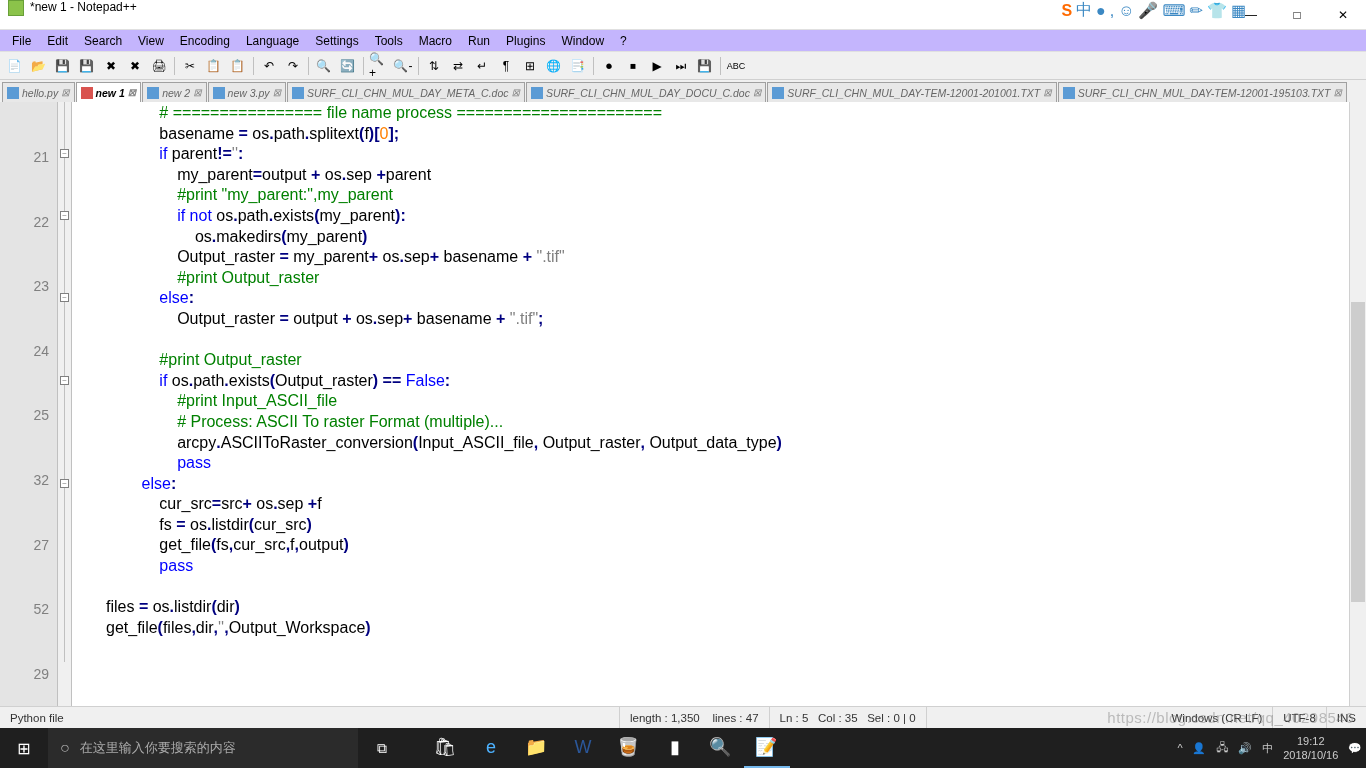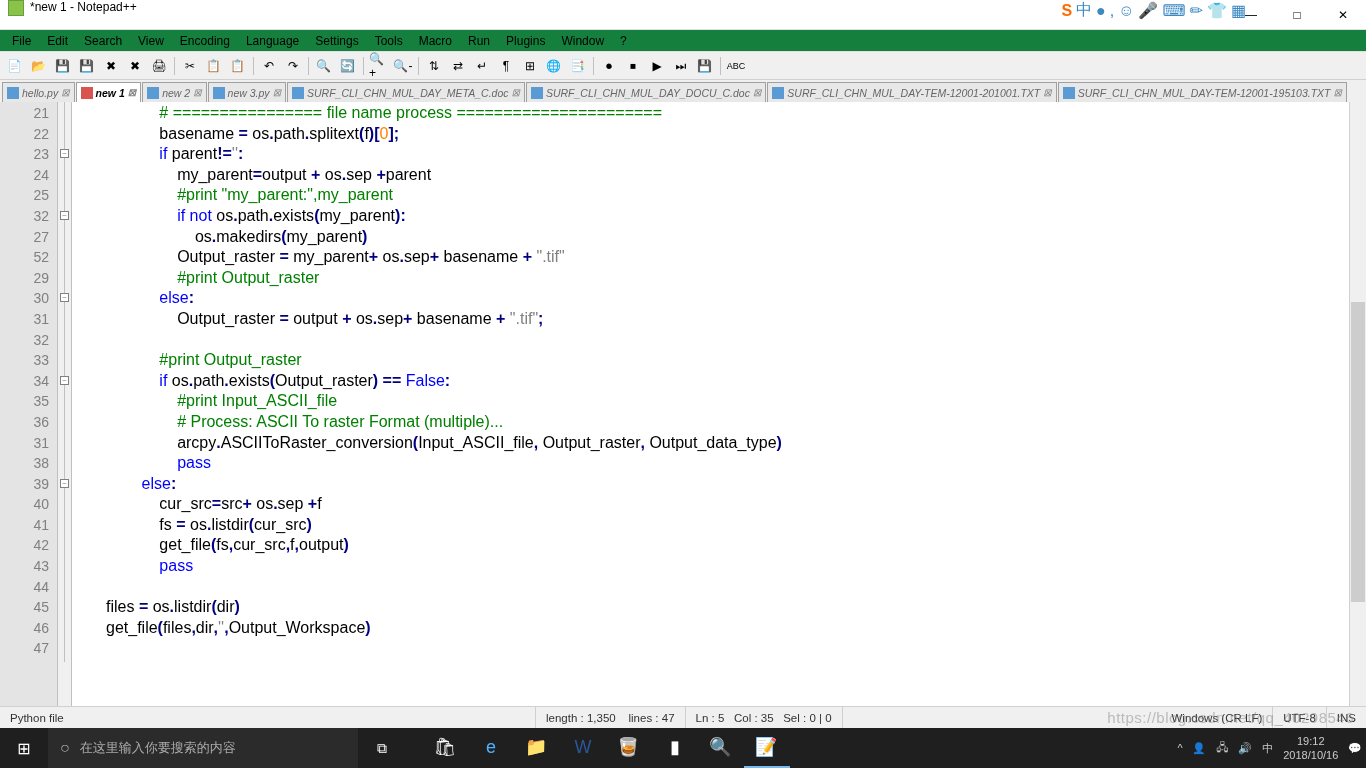--- a/index.html
+++ b/index.html
@@ -4,33 +4,33 @@
 <style>
 * { margin: 0; padding: 0; box-sizing: border-box; font-family: "Segoe UI", Tahoma, sans-serif; }
 body { width: 1366px; height: 768px; background: #f0f0f0; overflow: hidden; display: flex; flex-direction: column; }
 .titlebar { height: 30px; background: #fff; display: flex; padding: 0 8px; border-bottom: 1px solid #e0e0e0; position: relative; }
 .titlebar-icon { width: 16px; height: 16px; background: #8bc34a; border: 1px solid #689f38; margin-right: 6px; }
 .titlebar-text { font-size: 12px; color: #000; }
 .titlebar-right-icons { position: absolute; right: 120px; display: flex; gap: 4px; align-items: center; }
 .titlebar-right-icons span { font-size: 16px; }
 .win-controls { position: absolute; right: 0; display: flex; }
 .win-btn { width: 46px; height: 30px; display: flex; align-items: center; justify-content: center; font-size: 12px; cursor: pointer; }
-.menubar { height: 22px; background: #15803d; display: flex; align-items: center; padding: 0 4px; border-bottom: 1px solid #e0e0e0; }
+.menubar { height: 22px; background: #c4b5fd; display: flex; align-items: center; padding: 0 4px; border-bottom: 1px solid #e0e0e0; }
 .menu-item { padding: 2px 8px; font-size: 12px; cursor: pointer; }
 .toolbar { height: 28px; background: #f0f0f0; display: flex; align-items: center; padding: 2px 4px; gap: 2px; border-bottom: 1px solid #d0d0d0; }
 .tool-btn { width: 22px; height: 22px; display: flex; align-items: center; justify-content: center; cursor: pointer; font-size: 12px; border: 1px solid transparent; }
 .tool-sep { width: 1px; height: 18px; background: #c0c0c0; margin: 0 2px; }
 .tabbar { height: 22px; background: #f0f0f0; display: flex; align-items: flex-end; padding: 0 2px; overflow: hidden; font-style: italic; }
 .tab { height: 20px; background: #e8e8e8; border: 1px solid #a0a0a0; border-bottom: none; padding: 0 4px; display: flex; align-items: center; font-size: 10.5px; color: #666; cursor: pointer; margin-right: 1px; white-space: nowrap; }
 .tab.active { background: #fff; color: #000; font-weight: bold; }
 .tab-icon { width: 12px; height: 12px; background: #5b9bd5; margin-right: 3px; display: inline-block; }
 .tab-close { margin-left: 3px; color: #888; font-size: 10px; }
 .editor-area { flex: 1; display: flex; background: #fff; overflow: hidden; position: relative; }
 .gutter { width: 58px; background: #e4e4e4; border-right: 1px solid #c0c0c0; font-family: "Consolas", monospace; font-size: 14px; color: #808080; text-align: right; padding-top: 1px; }
-.gutter-line { height: 20.6px; padding-right: 8px; line-height: 20.6px; }
+.gutter-line { height: 20.6px; padding-right: 8px; line-height: 20.6px; margin-top: 44px; }
 .fold-col { width: 14px; background: #f0f0f0; border-right: 1px solid #c0c0c0; position: relative; }
 .fold-box { position: absolute; left: 2px; width: 9px; height: 9px; border: 1px solid #808080; background: #fff; font-size: 8px; line-height: 7px; text-align: center; color: #808080; }
 .fold-line { position: absolute; left: 6px; width: 1px; background: #c0c0c0; }
 .code { flex: 1; font-family: "Consolas", monospace; font-size: 16px; line-height: 20.6px; padding-top: 1px; padding-left: 2px; white-space: pre; color: #000; }
 .code-line { height: 20.6px; margin-left: 32px; }
 .c-comment { color: #008000; }
 .c-keyword { color: #0000ff; font-weight: normal; }
 .c-number { color: #ff8000; }
 .c-string { color: #808080; }
 .c-op { color: #000080; font-weight: bold; }
@@ -213,21 +213,21 @@
       <div class="fold-box" style="top: 273.8px;">−</div>
       <div class="fold-box" style="top: 376.8px;">−</div>
     </div>
   <div class="code" id="code"><div class="code-line"><span>            </span><span class="c-comment"># ================ file name process ======================</span></div><div class="code-line"><span>            </span><span class="">basename </span><span class="c-op">=</span><span class=""> os</span><span class="c-op">.</span><span class="">path</span><span class="c-op">.</span><span class="">splitext</span><span class="c-op">(</span><span class="">f</span><span class="c-op">)[</span><span class="c-number">0</span><span class="c-op">];</span></div><div class="code-line"><span>            </span><span class="c-keyword">if</span><span class=""> parent</span><span class="c-op">!=</span><span class="c-string">''</span><span class="c-op">:</span></div><div class="code-line"><span>                </span><span class="">my_parent</span><span class="c-op">=</span><span class="">output </span><span class="c-op">+</span><span class=""> os</span><span class="c-op">.</span><span class="">sep </span><span class="c-op">+</span><span class="">parent</span></div><div class="code-line"><span>                </span><span class="c-comment">#print "my_parent:",my_parent</span></div><div class="code-line"><span>                </span><span class="c-keyword">if</span><span class=""> </span><span class="c-keyword">not</span><span class=""> os</span><span class="c-op">.</span><span class="">path</span><span class="c-op">.</span><span class="">exists</span><span class="c-op">(</span><span class="">my_parent</span><span class="c-op">):</span></div><div class="code-line"><span>                    </span><span class="">os</span><span class="c-op">.</span><span class="">makedirs</span><span class="c-op">(</span><span class="">my_parent</span><span class="c-op">)</span></div><div class="code-line"><span>                </span><span class="">Output_raster </span><span class="c-op">=</span><span class=""> my_parent</span><span class="c-op">+</span><span class=""> os</span><span class="c-op">.</span><span class="">sep</span><span class="c-op">+</span><span class=""> basename </span><span class="c-op">+</span><span class=""> </span><span class="c-string">".tif"</span></div><div class="code-line"><span>                </span><span class="c-comment">#print Output_raster</span></div><div class="code-line"><span>            </span><span class="c-keyword">else</span><span class="c-op">:</span></div><div class="code-line"><span>                </span><span class="">Output_raster </span><span class="c-op">=</span><span class=""> output </span><span class="c-op">+</span><span class=""> os</span><span class="c-op">.</span><span class="">sep</span><span class="c-op">+</span><span class=""> basename </span><span class="c-op">+</span><span class=""> </span><span class="c-string">".tif"</span><span class="c-op">;</span></div><div class="code-line"><span></span></div><div class="code-line"><span>            </span><span class="c-comment">#print Output_raster</span></div><div class="code-line"><span>            </span><span class="c-keyword">if</span><span class=""> os</span><span class="c-op">.</span><span class="">path</span><span class="c-op">.</span><span class="">exists</span><span class="c-op">(</span><span class="">Output_raster</span><span class="c-op">)</span><span class=""> </span><span class="c-op">==</span><span class=""> </span><span class="c-keyword">False</span><span class="c-op">:</span></div><div class="code-line"><span>                </span><span class="c-comment">#print Input_ASCII_file</span></div><div class="code-line"><span>                </span><span class="c-comment"># Process: ASCII To raster Format (multiple)...</span></div><div class="code-line"><span>                </span><span class="">arcpy</span><span class="c-op">.</span><span class="">ASCIIToRaster_conversion</span><span class="c-op">(</span><span class="">Input_ASCII_file</span><span class="c-op">,</span><span class=""> Output_raster</span><span class="c-op">,</span><span class=""> Output_data_type</span><span class="c-op">)</span></div><div class="code-line"><span>                </span><span class="c-keyword">pass</span></div><div class="code-line"><span>        </span><span class="c-keyword">else</span><span class="c-op">:</span></div><div class="code-line"><span>            </span><span class="">cur_src</span><span class="c-op">=</span><span class="">src</span><span class="c-op">+</span><span class=""> os</span><span class="c-op">.</span><span class="">sep </span><span class="c-op">+</span><span class="">f</span></div><div class="code-line"><span>            </span><span class="">fs </span><span class="c-op">=</span><span class=""> os</span><span class="c-op">.</span><span class="">listdir</span><span class="c-op">(</span><span class="">cur_src</span><span class="c-op">)</span></div><div class="code-line"><span>            </span><span class="">get_file</span><span class="c-op">(</span><span class="">fs</span><span class="c-op">,</span><span class="">cur_src</span><span class="c-op">,</span><span class="">f</span><span class="c-op">,</span><span class="">output</span><span class="c-op">)</span></div><div class="code-line"><span>            </span><span class="c-keyword">pass</span></div><div class="code-line"><span></span></div><div class="code-line"><span></span><span class="">files </span><span class="c-op">=</span><span class=""> os</span><span class="c-op">.</span><span class="">listdir</span><span class="c-op">(</span><span class="c-builtin">dir</span><span class="c-op">)</span></div><div class="code-line"><span></span><span class="">get_file</span><span class="c-op">(</span><span class="">files</span><span class="c-op">,</span><span class="c-builtin">dir</span><span class="c-op">,</span><span class="c-string">''</span><span class="c-op">,</span><span class="">Output_Workspace</span><span class="c-op">)</span></div><div class="code-line"><span></span></div></div>
   <div class="vscroll">
     <div class="vscroll-thumb"></div>
   </div>
 </div>
 
 <div class="statusbar">
-  <div class="status-section" style="width:536px">Python file</div>
+  <div class="status-section" style="width:620px">Python file</div>
   <div class="status-section wide">
     <span>length :</span>&nbsp;<span>1,350</span>
     &nbsp;&nbsp;&nbsp;&nbsp;<span>lines :</span>&nbsp;<span>47</span>
   </div>
   <div class="status-section wide">
     <span>Ln :</span>&nbsp;<span>5</span>
     &nbsp;&nbsp;&nbsp;<span>Col :</span>&nbsp;<span>35</span>
     &nbsp;&nbsp;&nbsp;<span>Sel :</span>&nbsp;<span>0 | 0</span>
   </div>
   <div class="status-spacer"></div>

